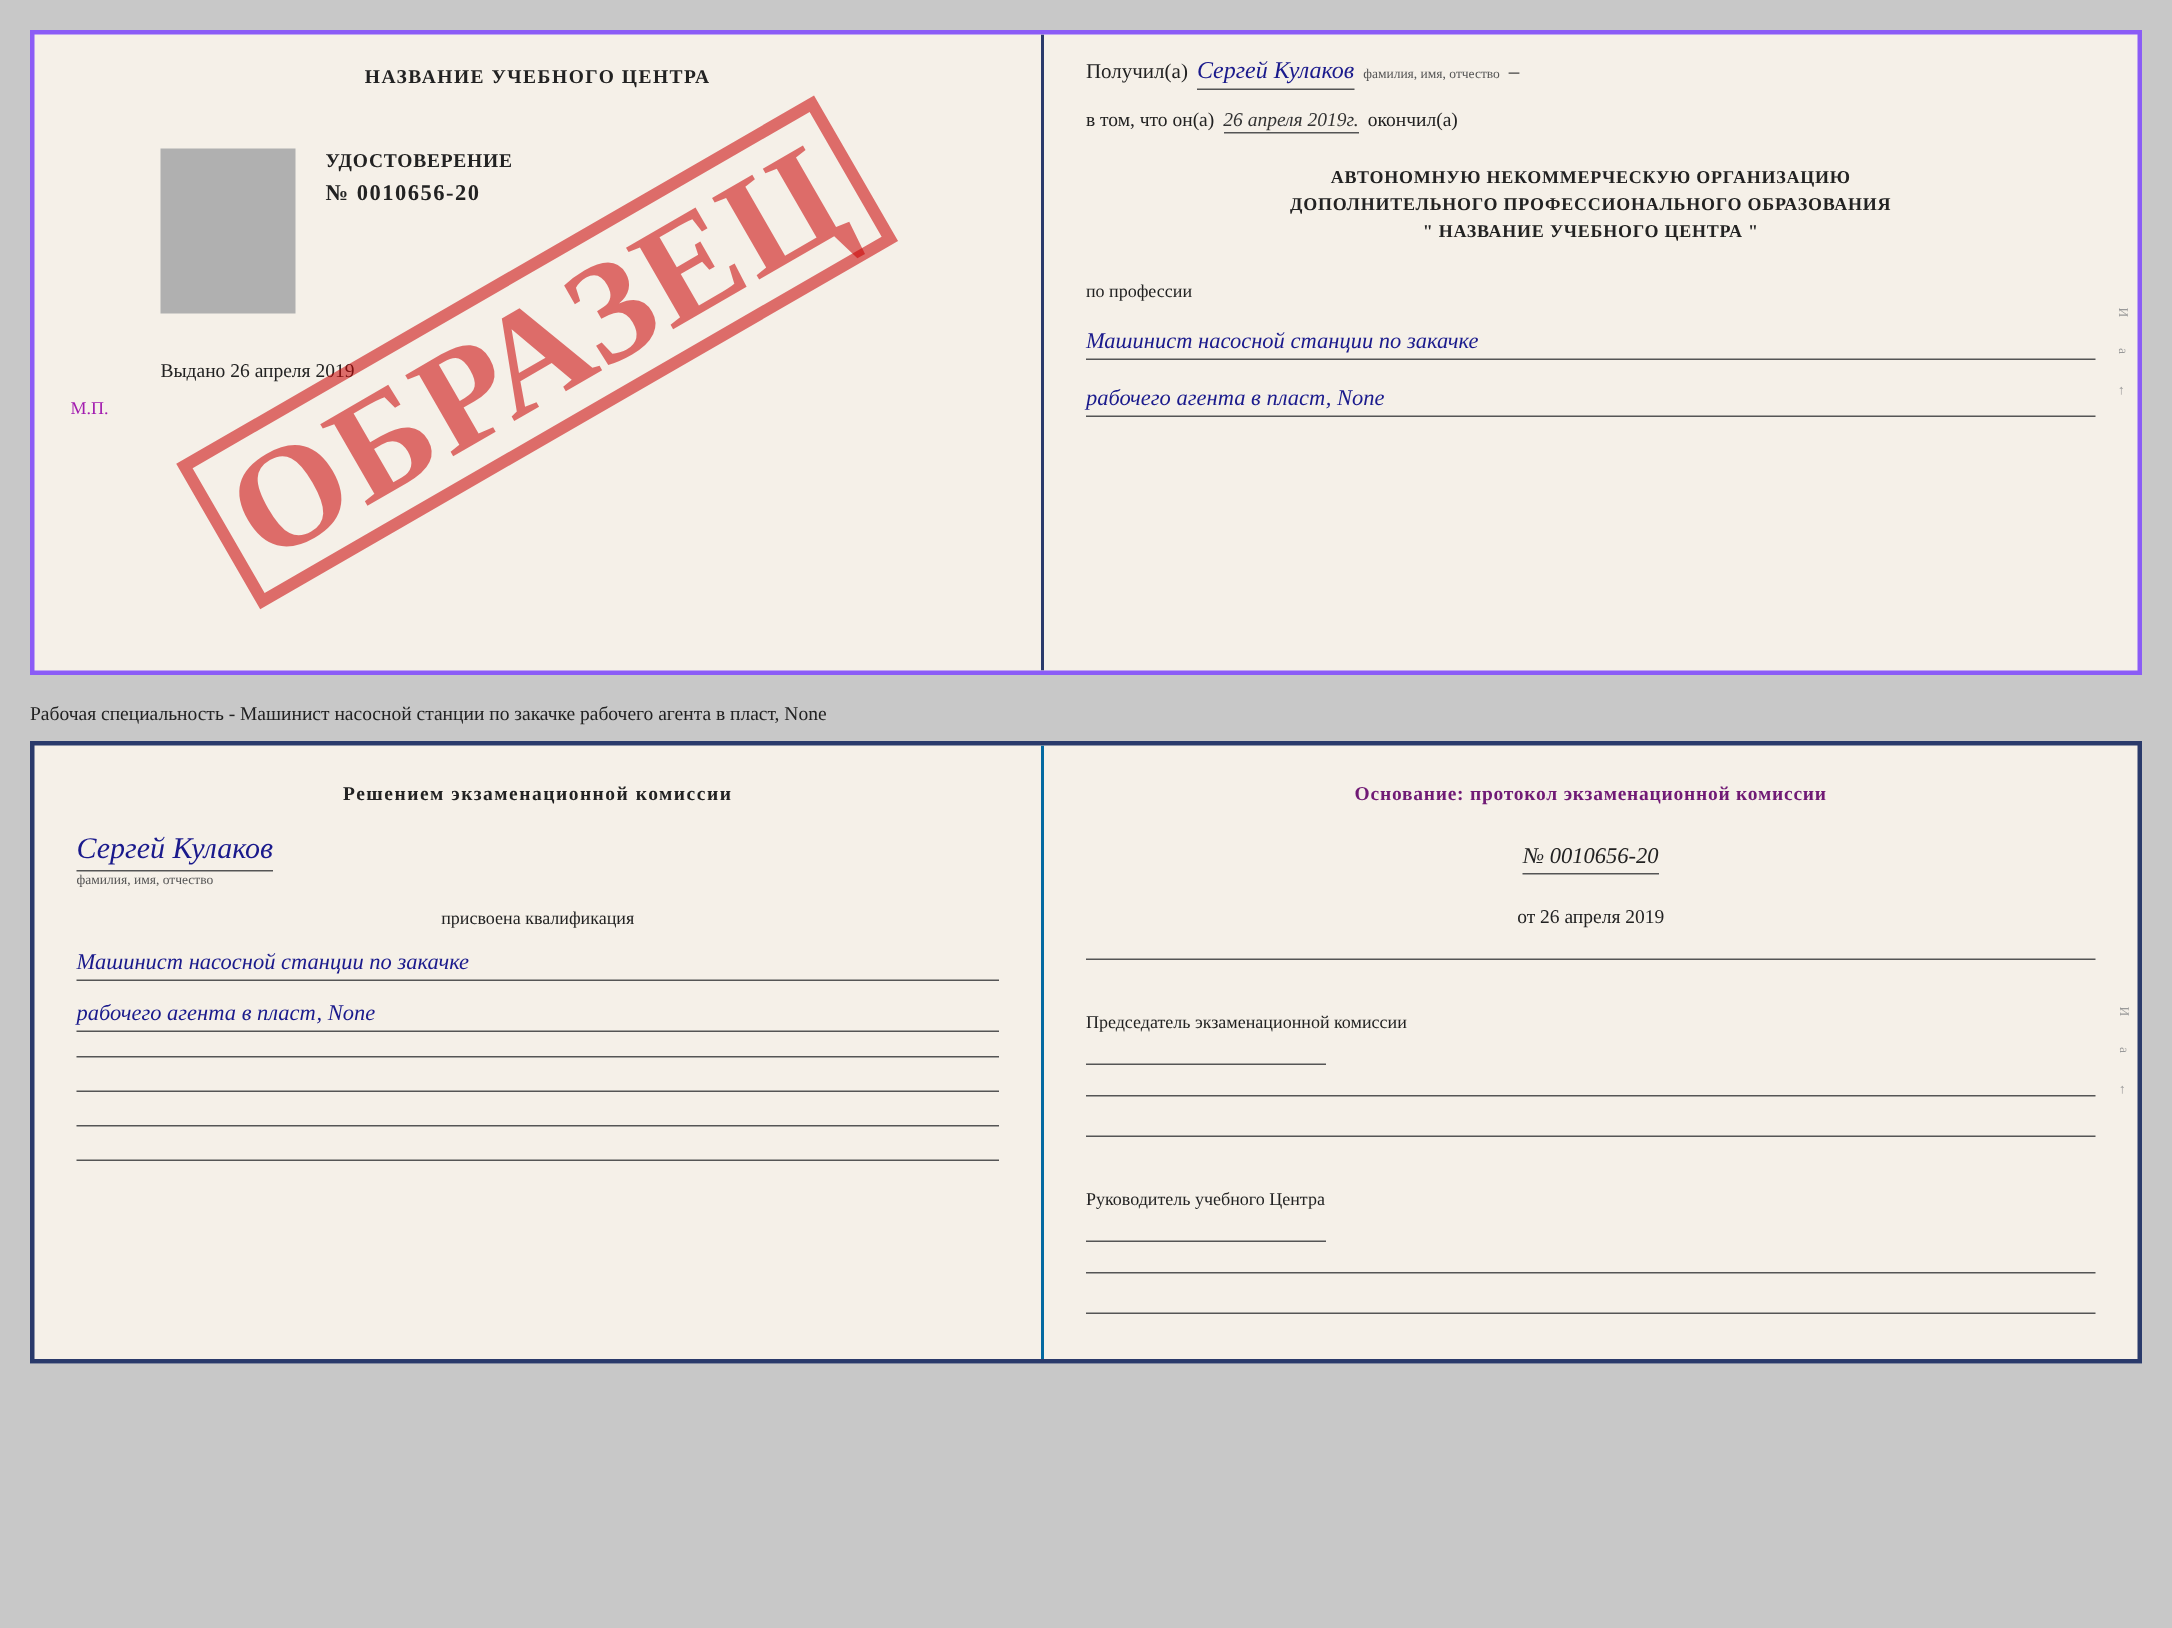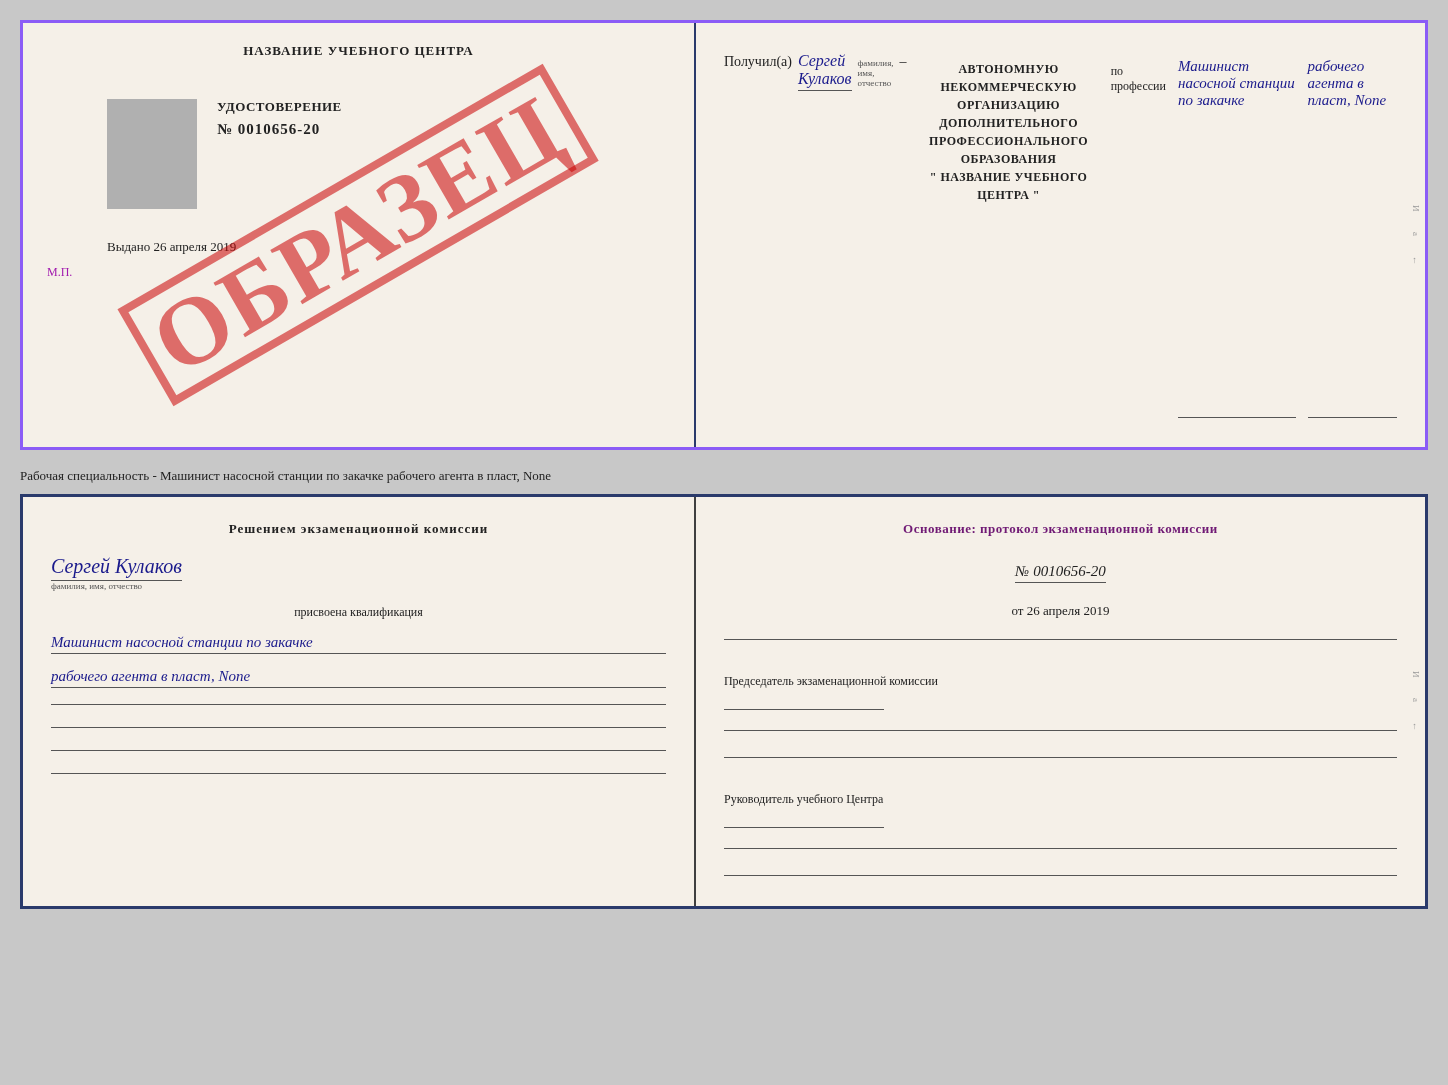--- a/index.html
+++ b/index.html
@@ -105,24 +105,24 @@
       letter-spacing: 2px;
       pointer-events: none;
       white-space: nowrap;
       line-height: 1;
       text-transform: uppercase;
     }
 
     
     .right-panel {
       width: 52%;
-      padding: 29px 28px;
+      padding: 16px 28px;
       position: relative;
       display: flex;
-      flex-direction: row;
+      flex-direction: column;
       gap: 12px;
     }
 
     .poluchil-row {
       font-size: 14px;
       color: #222;
       display: flex;
       align-items: baseline;
       gap: 6px;
     }
@@ -202,21 +202,21 @@
       border: 3px solid #2a3a6b;
       display: flex;
       width: 100%;
       min-height: 400px;
       position: relative;
       overflow: hidden;
     }
 
     .bottom-left {
       width: 48%;
-      border-right: 2px solid #404040;
+      border-right: 2px solid #0369a1;
       padding: 24px 28px;
       display: flex;
       flex-direction: column;
       gap: 10px;
     }
 
     .resheniem-title {
       font-size: 13px;
       font-weight: bold;
       color: #222;
@@ -384,20 +384,25 @@
     </div>
 
     <div class="right-panel">
       <div class="poluchil-row">
         <span>Получил(а)</span>
         <span class="handwritten">Сергей Кулаков</span>
         <span class="small-hint">фамилия, имя, отчество</span>
         <span>–</span>
       </div>
 
+      <div class="vtom-row">
+        <span>в том, что он(а)</span>
+        <span class="vtom-date">26 апреля 2019г.</span>
+        <span>окончил(а)</span>
+      </div>
 
       <div class="org-block">
         <div class="org-line">АВТОНОМНУЮ НЕКОММЕРЧЕСКУЮ ОРГАНИЗАЦИЮ</div>
         <div class="org-line">ДОПОЛНИТЕЛЬНОГО ПРОФЕССИОНАЛЬНОГО ОБРАЗОВАНИЯ</div>
         <div class="org-line">" НАЗВАНИЕ УЧЕБНОГО ЦЕНТРА "</div>
       </div>
 
       <div class="po-professii">по профессии</div>
       <span class="profession-handwritten">Машинист насосной станции по закачке</span>
       <span class="profession-handwritten">рабочего агента в пласт, None</span>

